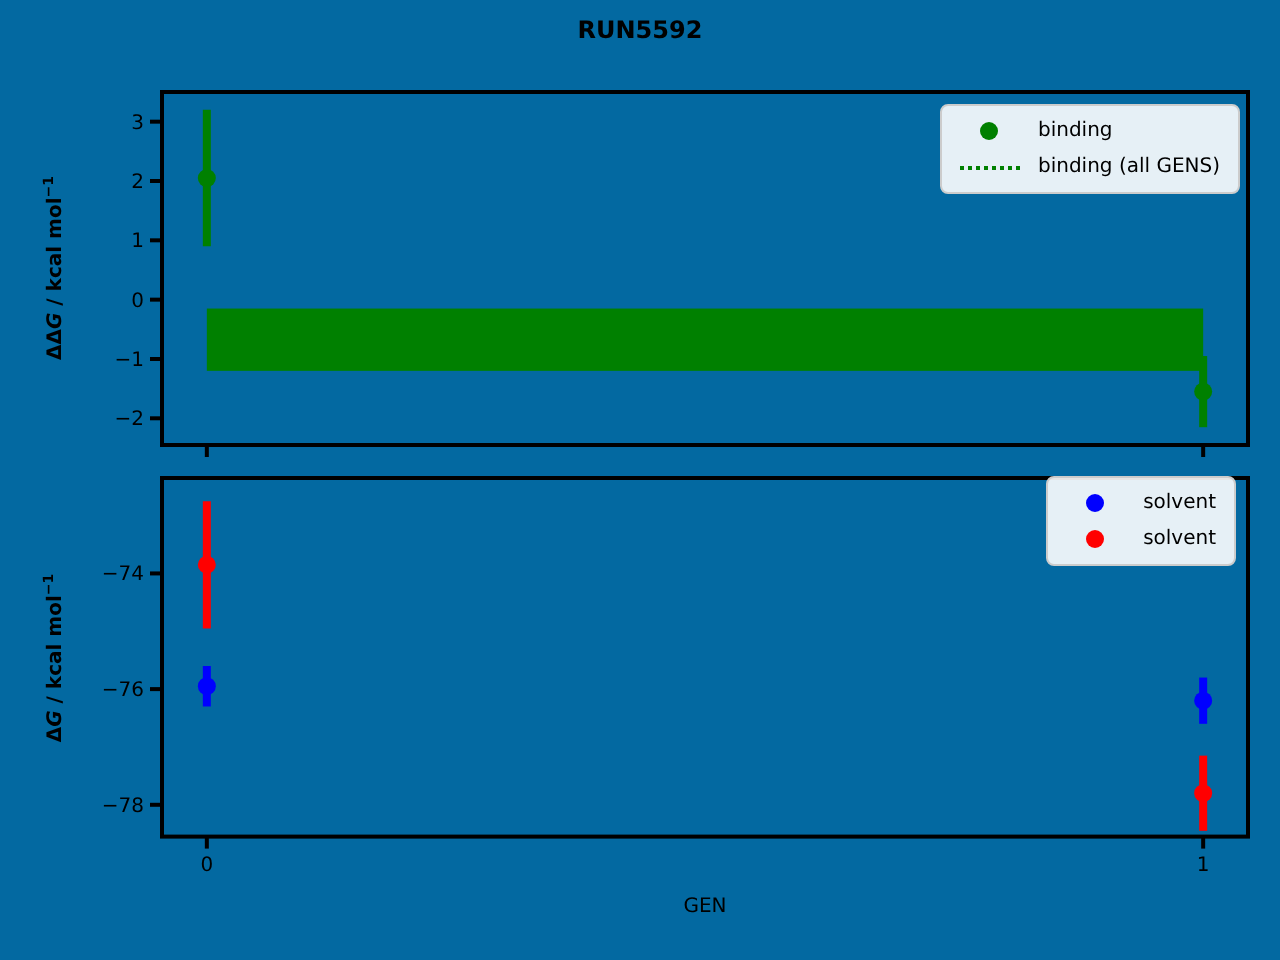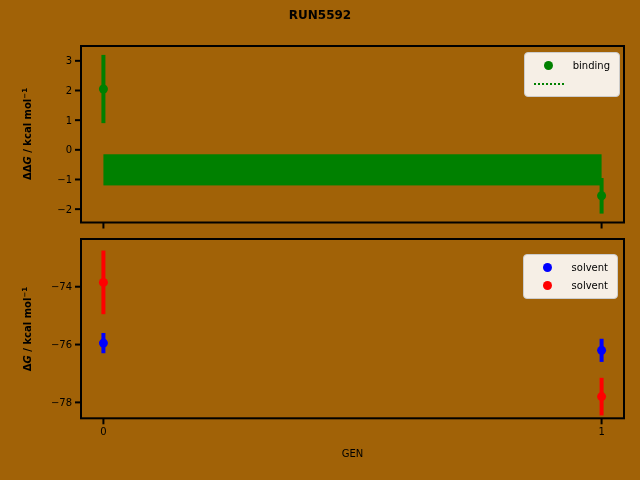--- a/index.html
+++ b/index.html
@@ -1,17 +1,17 @@
 <!DOCTYPE html>
 <html><head>
 <meta charset="utf-8">
 <style>
   html,body {margin:0; padding:0; background:#fff;}
   #figure {
-    position:relative; width:640px; height:480px; background:#a16207;
+    position:relative; width:640px; height:480px; background:#0369a1;
     font-family:"DejaVu Sans", "Liberation Sans", sans-serif; color:#000;
     overflow:hidden;
   }
   #title {
     position:absolute; left:0; right:0; top:8px; text-align:center;
     font-size:12px; font-weight:bold;
   }
   #plot {position:absolute; left:0; top:0;}
   .ylabel {
     position:absolute; white-space:nowrap; font-size:10px; font-weight:bold;
@@ -25,21 +25,21 @@
     position:absolute; left:81px; width:543px; top:448px; text-align:center;
     font-size:10px; font-weight:normal;
   }
   .legend {
     position:absolute; background:rgba(255,255,255,0.9);
     border:1px solid #cccccc; border-radius:4px;
     padding:5px 9px; display:flex; flex-direction:column; gap:3px;
     font-size:10px; line-height:14px;
   }
   #legend-0 {top:52px; right:20px;}
-  #legend-1 {top:254px; right:22px;}
+  #legend-1 {top:238px; right:22px;}
   .legend-entry {display:flex; align-items:center; gap:9px; height:15px;}
   .swatch-wrap {width:30px; display:flex; justify-content:center; align-items:center;}
   .dot {width:9px; height:9px; border-radius:50%; background:#000;}
   .dline {width:30px; height:0; border-top:2.5px dotted #000;}
 </style>
 </head>
 <body>
 
 <div id="figure">
   <div id="title">RUN5592</div>
@@ -96,20 +96,21 @@
     <div class="legend-entry">
       <span class="swatch-wrap">
           <span class="dot" style="background: rgb(0, 128, 0);"></span>
         </span>
       <span>binding</span>
     </div>
     <div class="legend-entry">
       <span class="swatch-wrap">
           <span class="dline" style="border-top-color: rgb(0, 128, 0);"></span>
         </span>
+      <span>binding (all GENS)</span>
     </div>
   </div>
 
   <div class="legend" id="legend-1">
     <div class="legend-entry">
       <span class="swatch-wrap">
           <span class="dot" style="background: rgb(0, 0, 255);"></span>
         </span>
       <span>solvent</span>
     </div>

